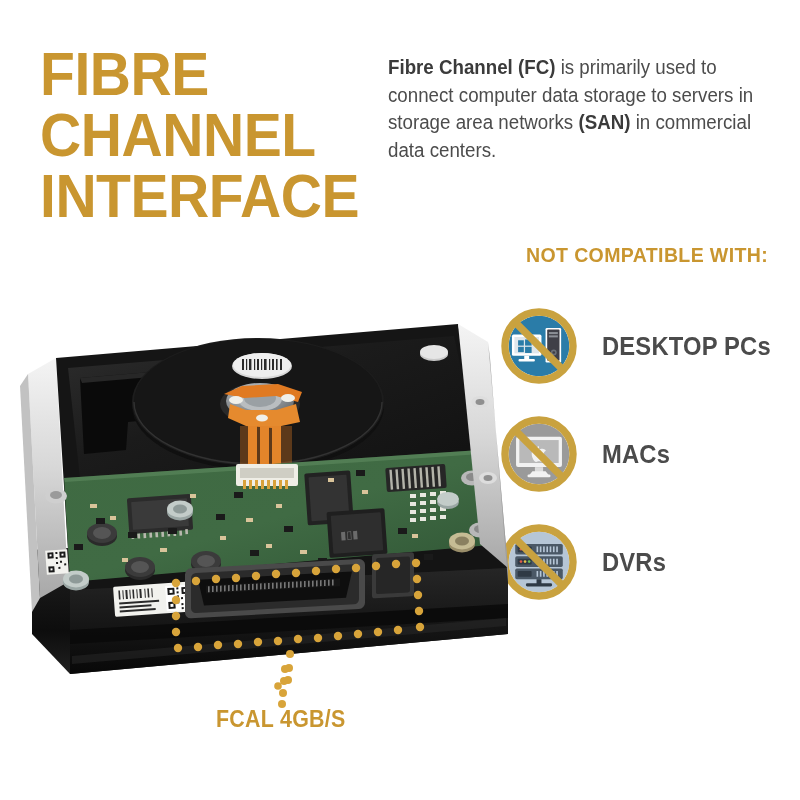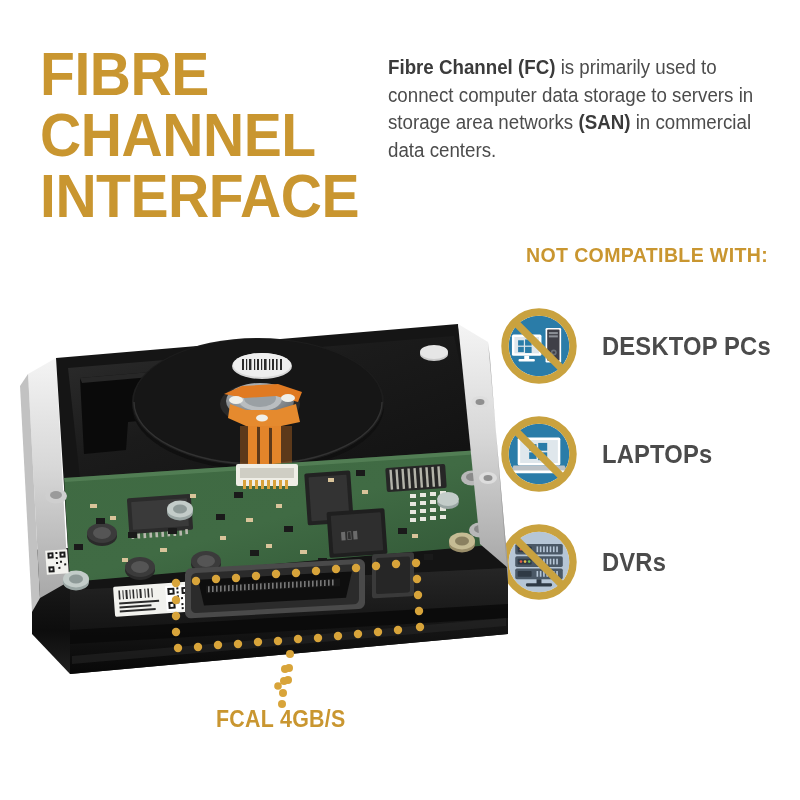--- a/index.html
+++ b/index.html
@@ -126,40 +126,40 @@
         <rect x="62" y="37" width="11" height="2.5" fill="#8b8f96"></rect>
         <circle cx="68" cy="58" r="3.6" fill="#6b7077"></circle>
         <circle cx="68" cy="58" r="1.6" fill="#3f3f47"></circle>
 
         <circle cx="50" cy="50" r="41.5" fill="none" stroke="#c9a23f" stroke-width="9"></circle>
         <line x1="22" y1="22" x2="78" y2="78" stroke="#c9a23f" stroke-width="9" stroke-linecap="butt"></line>
       </svg>
       <span class="nc-label">DESKTOP PCs</span>
     </div>
 
-
     <div class="nc-row">
       <svg class="nc-icon" viewBox="0 0 100 100">
-        <circle cx="50" cy="50" r="37" fill="#2a7ca8"></circle>
-
-        <rect x="24" y="30" width="52" height="34" rx="2" fill="#ffffff"></rect>
-        <rect x="27" y="33" width="46" height="28" fill="#dfe7ec"></rect>
-        <rect x="38" y="38" width="9" height="8" fill="#2a7ca8"></rect>
-        <rect x="49" y="36.5" width="11" height="9.5" fill="#2a7ca8"></rect>
-        <rect x="38" y="48" width="9" height="8" fill="#2a7ca8"></rect>
-        <rect x="49" y="48" width="11" height="9.5" fill="#2a7ca8"></rect>
-
-        <path d="M19 64 L81 64 L85 72 L15 72 Z" fill="#bcc2c7"></path>
-        <rect x="15" y="70" width="70" height="3.5" rx="1.6" fill="#ffffff"></rect>
+        <circle cx="50" cy="50" r="37" fill="#9a9a9a"></circle>
+
+        <rect x="22" y="29" width="56" height="37" rx="2.5" fill="#f2f2f2"></rect>
+        <rect x="26" y="33" width="48" height="28" fill="#b9b9b9"></rect>
+
+        <path d="M50 40.5c-1.2 0-2.6 .8-3.4 1.9-.7 1-1.3 2.5-1.1 4 1.4 .1 2.8-.7 3.6-1.8 .8-1.1 1.2-2.6 .9-4.1z" fill="#f2f2f2"></path>
+        <path d="M56.6 52.8c-.9-1.4-1.2-3.4-.1-5.1 .5-.8 1.3-1.4 1.9-1.8-1-1.4-2.6-2.3-4.2-2.3-1.8 0-2.8 .9-4 .9-1.2 0-2.2-.9-3.8-.9-2.5 0-5.3 2.1-5.3 6.2 0 2.6 .9 5.3 2.1 7.1 1 1.5 1.9 2.8 3.3 2.8 1.3 0 1.8-.9 3.5-.9 1.7 0 2.1 .9 3.5 .9 1.4 0 2.3-1.3 3.2-2.7 .6-.9 1-1.8 1.3-2.6-.4-.2-.9-.5-1.4-1.6z" fill="#f2f2f2"></path>
+
+        <rect x="45" y="66" width="10" height="6" fill="#dcdcdc"></rect>
+        <path d="M38 76 L62 76 L58 71 L42 71 Z" fill="#f2f2f2"></path>
+        <rect x="36" y="75" width="28" height="3.5" rx="1.6" fill="#f2f2f2"></rect>
 
         <circle cx="50" cy="50" r="41.5" fill="none" stroke="#c9a23f" stroke-width="9"></circle>
         <line x1="22" y1="22" x2="78" y2="78" stroke="#c9a23f" stroke-width="9" stroke-linecap="butt"></line>
       </svg>
-      <span class="nc-label">LAPTOPs</span>
+      <span class="nc-label">MACs</span>
     </div>
+
 
     <div class="nc-row">
       <svg class="nc-icon" viewBox="0 0 100 100">
         <circle cx="50" cy="50" r="37" fill="#b6c6d6"></circle>
 
         <g>
           <rect x="21" y="28" width="58" height="13" rx="2" fill="#4a5866"></rect>
           <rect x="24" y="31" width="17" height="7" rx="1" fill="#2f3a45"></rect>
           <circle cx="28" cy="34.5" r="1.6" fill="#e05b4b"></circle>
           <circle cx="33" cy="34.5" r="1.6" fill="#e8c04a"></circle>

